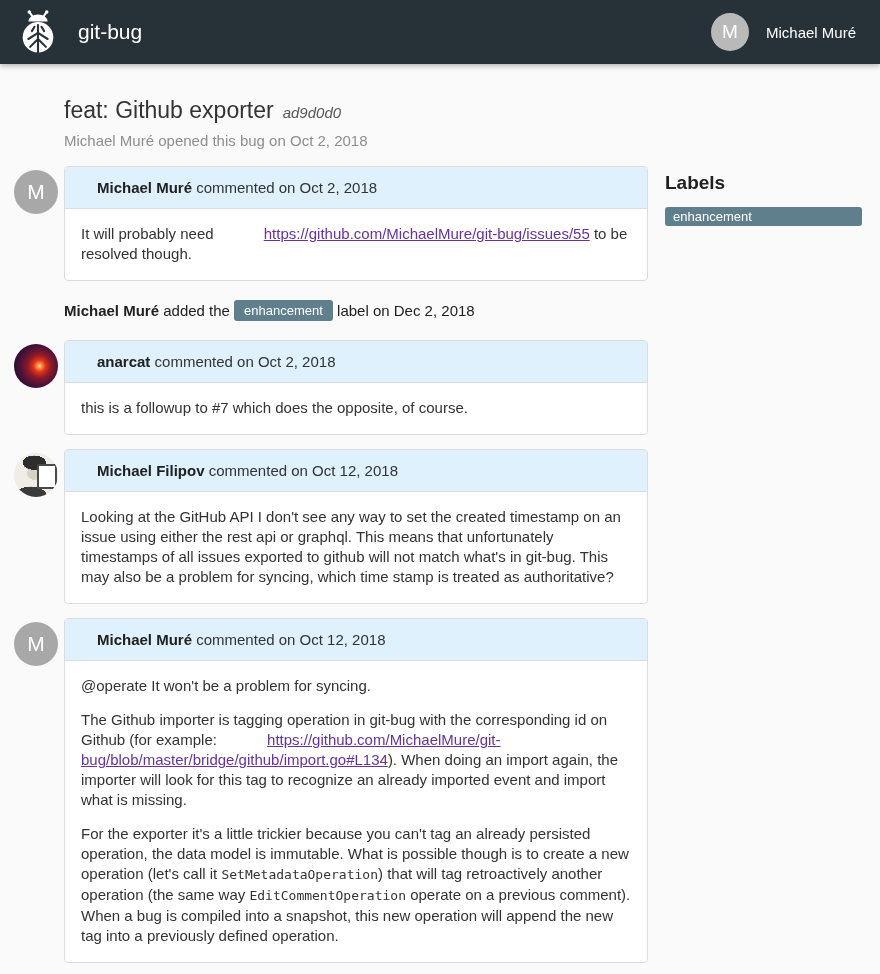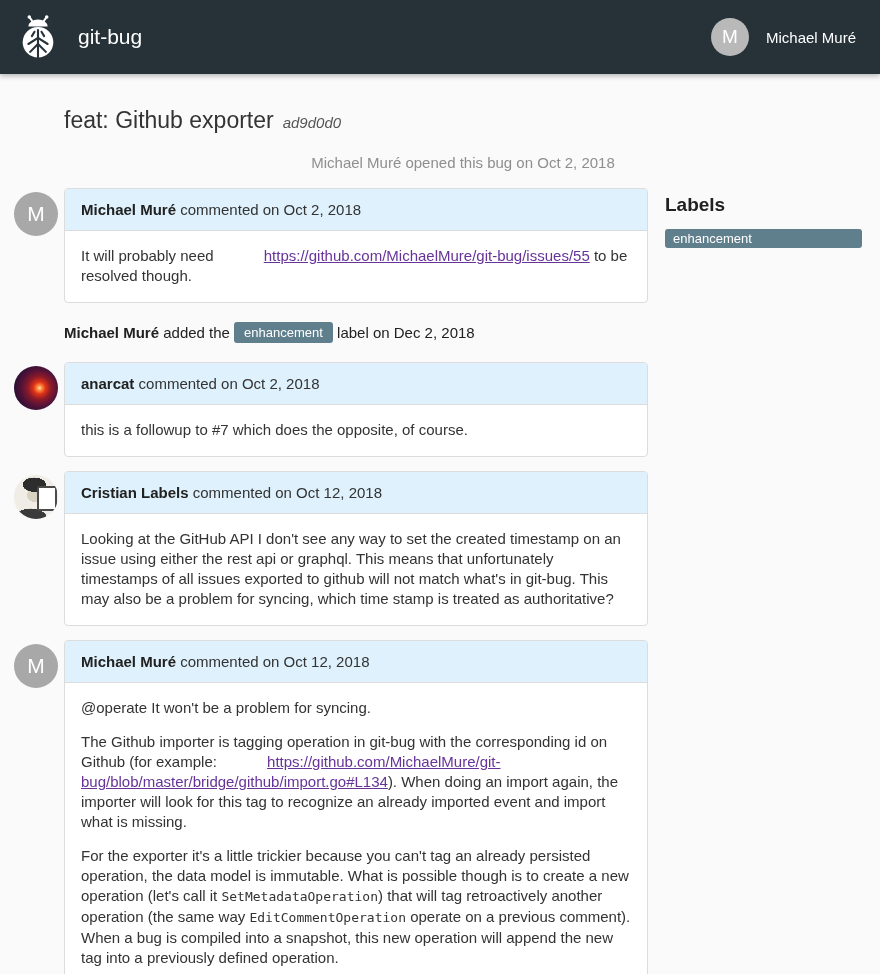--- a/index.html
+++ b/index.html
@@ -15,21 +15,21 @@
   *{box-sizing:border-box;margin:0;padding:0;}
   html,body{width:880px;height:974px;overflow:hidden;}
   body{
     font-family:"Liberation Sans","DejaVu Sans",sans-serif;
     background:var(--page-bg);
     color:var(--text);
     font-size:15px;
   }
   
   .appbar{
-    height:74px;
+    height:64px;
     background:var(--header-bg);
     display:flex;
     align-items:center;
     padding:0 24px 0 16px;
     box-shadow:0 2px 5px rgba(0,0,0,.28);
     position:relative;
     z-index:5;
   }
   .appbar .logo{width:44px;height:48px;display:flex;align-items:center;justify-content:center;cursor:pointer;}
   .appbar .app-title{color:#fff;font-size:21px;margin-left:18px;font-weight:400;}
@@ -41,21 +41,21 @@
     display:flex;align-items:center;justify-content:center;
     font-size:19px;
   }
   .appbar .user .user-name{color:#fff;font-size:15px;margin-left:17px;}
 
   
   .page{padding:33px 18px 0 0;}
   .bug-head{margin-left:64px;}
   .bug-title{font-size:23px;font-weight:400;color:#333;display:inline;}
   .bug-hash{font-size:15px;color:#555;margin-left:9px;font-style:italic;}
-  .bug-opened{color:var(--muted);font-size:15px;margin-top:20px;text-align:center;}
+  .bug-opened{color:var(--muted);font-size:15px;margin-top:8px;}
 
   
   .main{display:flex;margin-top:17px;}
   .timeline{width:648px;flex:none;}
   .sidebar{width:197px;flex:none;margin-left:17px;}
 
   
   .comment-row{display:flex;align-items:flex-start;padding-left:14px;margin-bottom:14px;}
   .avatar{
     width:44px;height:44px;border-radius:50%;flex:none;
@@ -85,21 +85,21 @@
   }
   .card{
     flex:1;background:#fff;
     border:1px solid var(--card-border);
     border-radius:4px;
   }
   .card-header{
     background:var(--comment-header-bg);
     border-bottom:1px solid var(--card-border);
     border-radius:3px 3px 0 0;
-    padding:12px 16px;
+    padding:12px 32px;
     font-size:15px;
   }
   .card-header strong{color:#212121;}
   .card-body{padding:15px 16px 16px;line-height:20px;}
   .card-body p{margin:0 0 14px;}
   .card-body p:last-child{margin-bottom:0;}
   a.comment-link{color:var(--link);text-decoration:underline;overflow-wrap:anywhere;padding-left:46px;}
   code.inline-code{font-family:"DejaVu Sans Mono","Liberation Mono",monospace;font-size:13px;}
 
   
@@ -186,21 +186,21 @@
           <div class="card-header"><strong>anarcat</strong><span> commented on Oct 2, 2018</span></div>
           <div class="card-body">
             <p>this is a followup to #7 which does the opposite, of course.</p>
           </div>
         </div>
       </div>
 
       <div class="comment-row">
         <div class="avatar avatar-cfilipov"></div>
         <div class="card">
-          <div class="card-header"><strong>Cristian Labels</strong><span> commented on Oct 12, 2018</span></div>
+          <div class="card-header"><strong>Michael Filipov</strong><span> commented on Oct 12, 2018</span></div>
           <div class="card-body">
             <p>Looking at the GitHub API I don't see any way to set the created timestamp on an issue using either the rest api or graphql. This means that unfortunately timestamps of all issues exported to github will not match what's in git-bug. This may also be a problem for syncing, which time stamp is treated as authoritative?</p>
           </div>
         </div>
       </div>
 
       <div class="comment-row">
         <div class="avatar avatar-m">M</div>
         <div class="card">
           <div class="card-header"><strong>Michael Muré</strong><span> commented on Oct 12, 2018</span></div>

